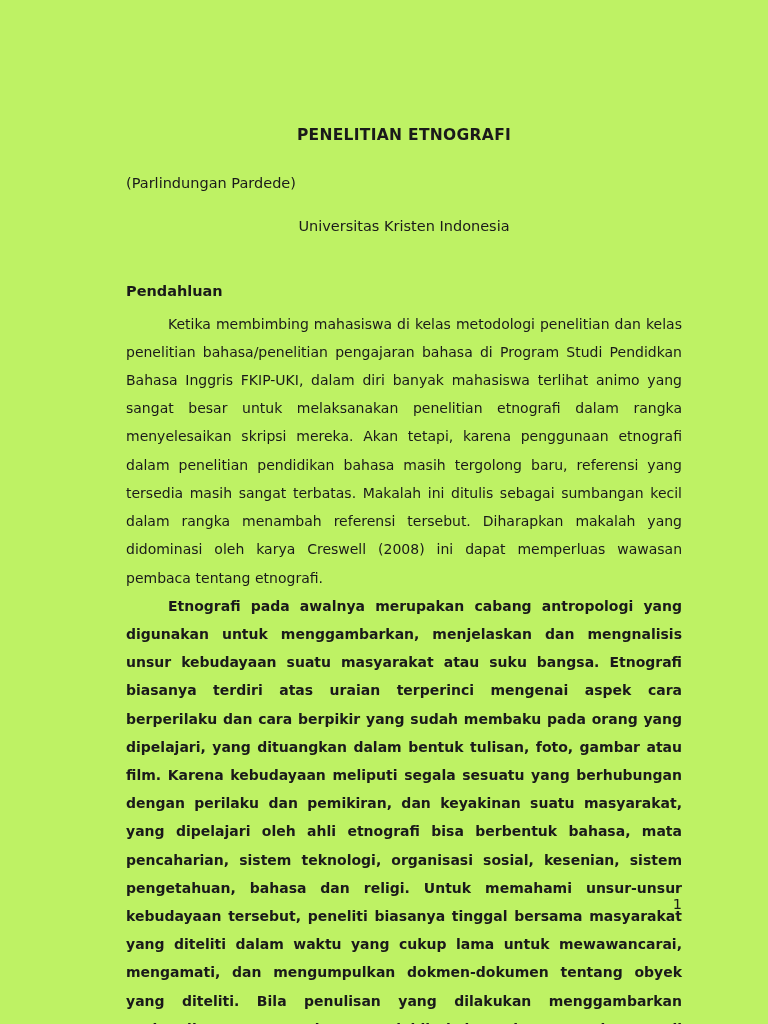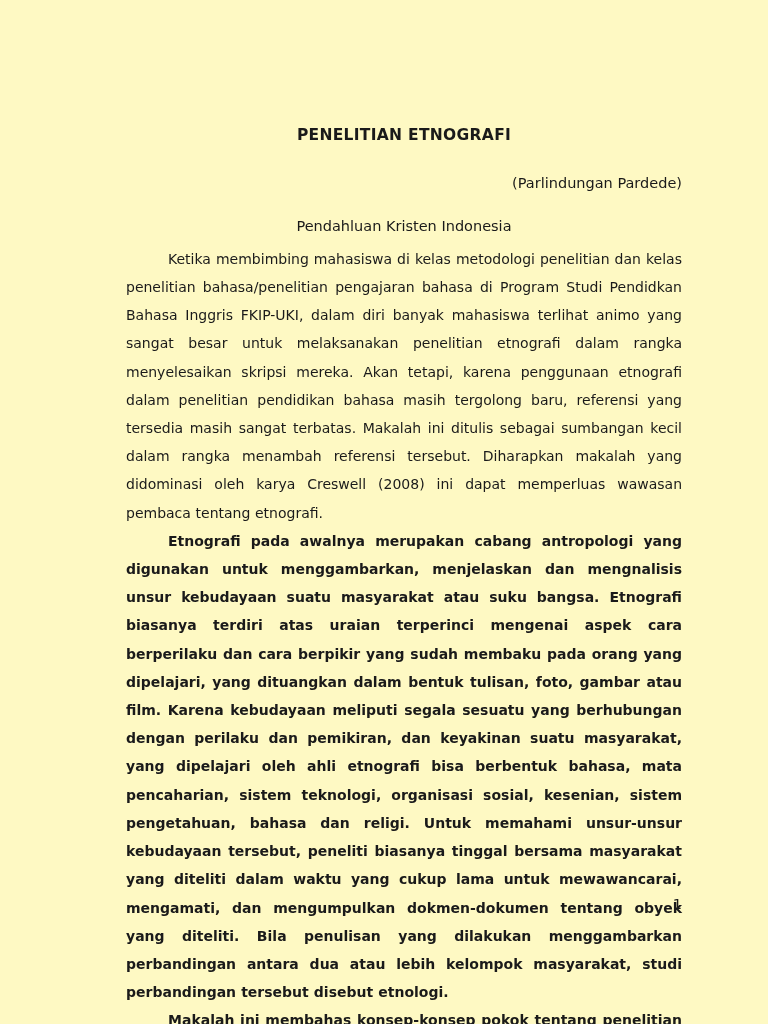--- a/index.html
+++ b/index.html
@@ -13,21 +13,21 @@
     height: 1024px;
     font-family: "DejaVu Sans", sans-serif;
     color: #1a1a1a;
     -webkit-font-smoothing: antialiased;
   }
 
   .page {
     position: relative;
     width: 768px;
     height: 1024px;
-    background: #fef9c3;
+    background: #bef264;
     box-sizing: border-box;
     overflow: hidden;
   }
 
   .content {
     position: absolute;
     left: 126px;
     top: 0;
     width: 556px;
   }
@@ -38,21 +38,21 @@
     text-align: center;
     font-size: 15.5px;
     font-weight: bold;
     letter-spacing: 0.3px;
     line-height: 1.3;
   }
 
   .doc-author {
     margin: 0;
     padding-top: 29px;
-    text-align: right;
+    text-align: left;
     font-size: 14.5px;
     font-weight: normal;
     line-height: 1.3;
   }
 
   .doc-affiliation {
     margin: 0;
     padding-top: 24px;
     text-align: center;
     font-size: 14.5px;
@@ -97,22 +97,23 @@
 <body>
 
 <div class="page">
 
   <div class="content">
 
     <h1 class="doc-title">PENELITIAN ETNOGRAFI</h1>
 
     <p class="doc-author">(Parlindungan Pardede)</p>
 
-    <p class="doc-affiliation">Pendahluan Kristen Indonesia</p>
+    <p class="doc-affiliation">Universitas Kristen Indonesia</p>
 
+    <h2 class="section-heading">Pendahluan</h2>
 
     <p class="body-par">Ketika membimbing mahasiswa di kelas metodologi penelitian dan kelas penelitian bahasa/penelitian pengajaran bahasa di Program Studi Pendidkan Bahasa Inggris FKIP-UKI, dalam diri banyak mahasiswa terlihat animo yang sangat besar untuk melaksanakan penelitian etnografi dalam rangka menyelesaikan skripsi mereka. Akan tetapi, karena penggunaan etnografi dalam penelitian pendidikan bahasa masih tergolong baru, referensi yang tersedia masih sangat terbatas. Makalah ini ditulis sebagai sumbangan kecil dalam rangka menambah referensi tersebut. Diharapkan makalah yang didominasi oleh karya Creswell (2008) ini dapat memperluas wawasan pembaca tentang etnografi.</p>
 
     <p class="body-par">Etnografi pada awalnya merupakan cabang antropologi yang digunakan untuk menggambarkan, menjelaskan dan mengnalisis unsur kebudayaan suatu masyarakat atau suku bangsa. Etnografi biasanya terdiri atas uraian terperinci mengenai aspek cara berperilaku dan cara berpikir yang sudah membaku pada orang yang dipelajari, yang dituangkan dalam bentuk tulisan, foto, gambar atau film. Karena kebudayaan meliputi segala sesuatu yang berhubungan dengan perilaku dan pemikiran, dan keyakinan suatu masyarakat, yang dipelajari oleh ahli etnografi bisa berbentuk bahasa, mata pencaharian, sistem teknologi, organisasi sosial, kesenian, sistem pengetahuan, bahasa dan religi. Untuk memahami unsur-unsur kebudayaan tersebut, peneliti biasanya tinggal bersama masyarakat yang diteliti dalam waktu yang cukup lama untuk mewawancarai, mengamati, dan mengumpulkan dokmen-dokumen tentang obyek yang diteliti. Bila penulisan yang dilakukan menggambarkan perbandingan antara dua atau lebih kelompok masyarakat, studi perbandingan tersebut disebut etnologi.</p>
 
     <p class="body-par">Makalah ini membahas konsep-konsep pokok tentang penelitian etnografi, yang diawali dengan pemaparan pengertian etnografi sebagai pengantar. Setelah itu,</p>
 
   </div>
 
   <div class="page-number">1</div>

